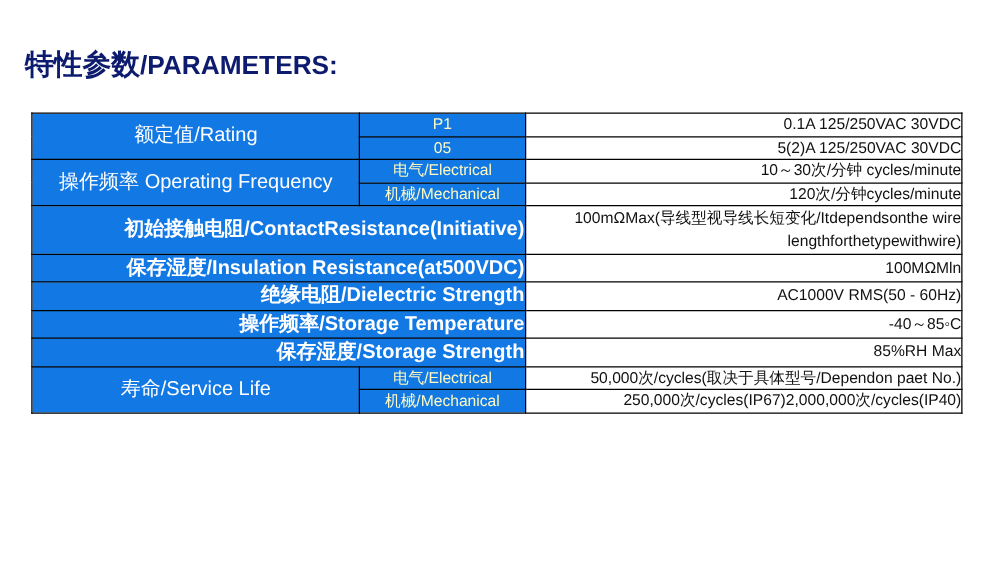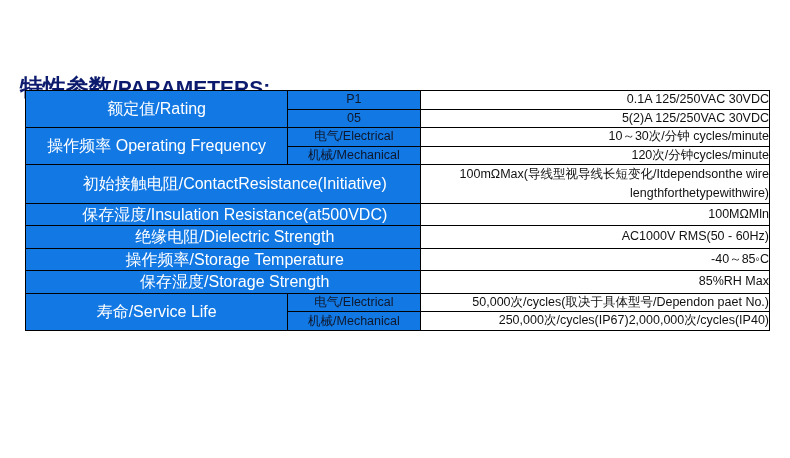--- a/index.html
+++ b/index.html
@@ -21,21 +21,20 @@
   }
   .title {
     position: absolute;
     left: 20px;
     top: 36px;
     font-size: 22px;
     font-weight: bold;
     color: #0d1b6e;
     letter-spacing: 0px;
     white-space: nowrap;
-    margin-top: 36px;
   }
   .title .cn {
     font-size: 23px;
   }
   .title .en {
     font-size: 21px;
   }
   table.params {
     position: absolute;
     left: 25px;
@@ -51,26 +50,27 @@
   }
   td.lbl {
     background: #1278e4;
     color: #ffffff;
     text-align: center;
     font-size: 16px;
     padding: 6px 8px;
     line-height: 1.35;
   }
   td.lbl.left {
-    text-align: center;
+    text-align: right;
     padding-left: 24px;
+    font-weight: bold;
   }
   td.sub {
     background: #1278e4;
-    color: #0f172a;
+    color: #fef9c3;
     text-align: center;
     font-size: 12.5px;
     padding: 6px 4px;
     line-height: 1.35;
   }
   td.val {
     background: #ffffff;
     color: #111111;
     text-align: right;
     font-size: 12.5px;

